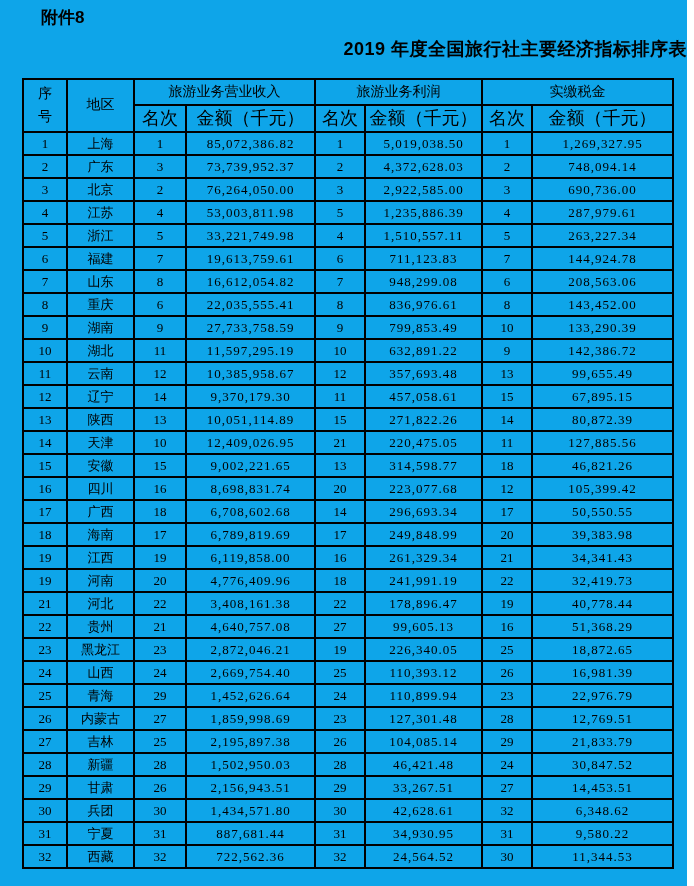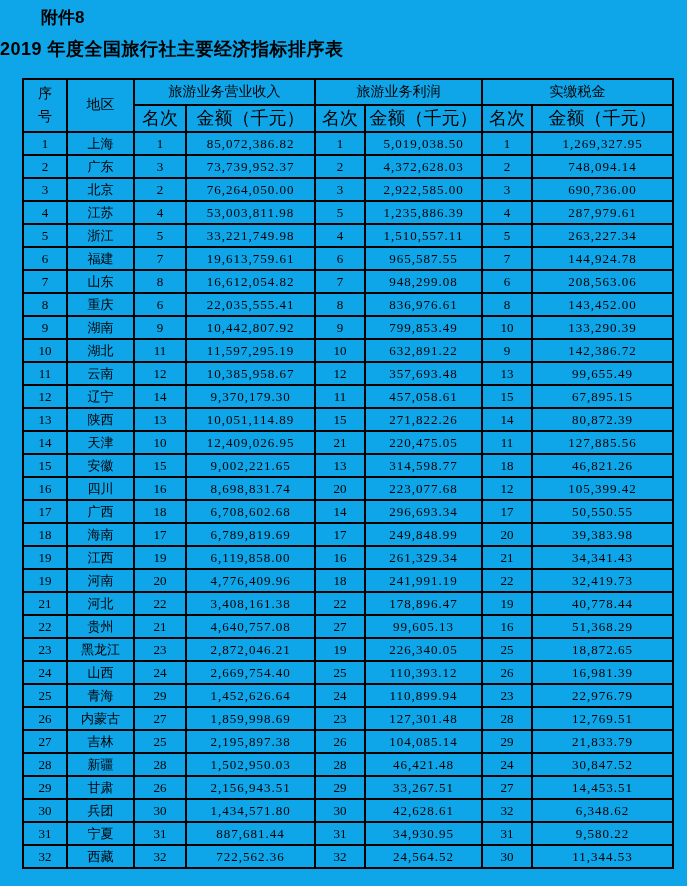--- a/index.html
+++ b/index.html
@@ -22,21 +22,21 @@
     top: 6px;
     font-size: 17px;
     font-weight: 700;
     font-family: "Liberation Sans", "DejaVu Sans", sans-serif;
   }
   .title {
     position: absolute;
     top: 37px;
     left: 0;
     width: 100%;
-    text-align: left;
+    text-align: right;
     font-size: 18px;
     font-weight: 700;
     font-family: "Liberation Sans", "DejaVu Sans", sans-serif;
     letter-spacing: 0.5px;
   }
   table.indicators {
     position: absolute;
     left: 22px;
     top: 78px;
     width: 650px;
@@ -166,21 +166,21 @@
           <td class="amount">1,510,557.11</td>
           <td>5</td>
           <td class="amount">263,227.34</td>
         </tr>
         <tr>
           <td>6</td>
           <td>福建</td>
           <td>7</td>
           <td class="amount">19,613,759.61</td>
           <td>6</td>
-          <td class="amount">965,587.55</td>
+          <td class="amount">711,123.83</td>
           <td>7</td>
           <td class="amount">144,924.78</td>
         </tr>
         <tr>
           <td>7</td>
           <td>山东</td>
           <td>8</td>
           <td class="amount">16,612,054.82</td>
           <td>7</td>
           <td class="amount">948,299.08</td>
@@ -194,21 +194,21 @@
           <td class="amount">22,035,555.41</td>
           <td>8</td>
           <td class="amount">836,976.61</td>
           <td>8</td>
           <td class="amount">143,452.00</td>
         </tr>
         <tr>
           <td>9</td>
           <td>湖南</td>
           <td>9</td>
-          <td class="amount">10,442,807.92</td>
+          <td class="amount">27,733,758.59</td>
           <td>9</td>
           <td class="amount">799,853.49</td>
           <td>10</td>
           <td class="amount">133,290.39</td>
         </tr>
         <tr>
           <td>10</td>
           <td>湖北</td>
           <td>11</td>
           <td class="amount">11,597,295.19</td>

